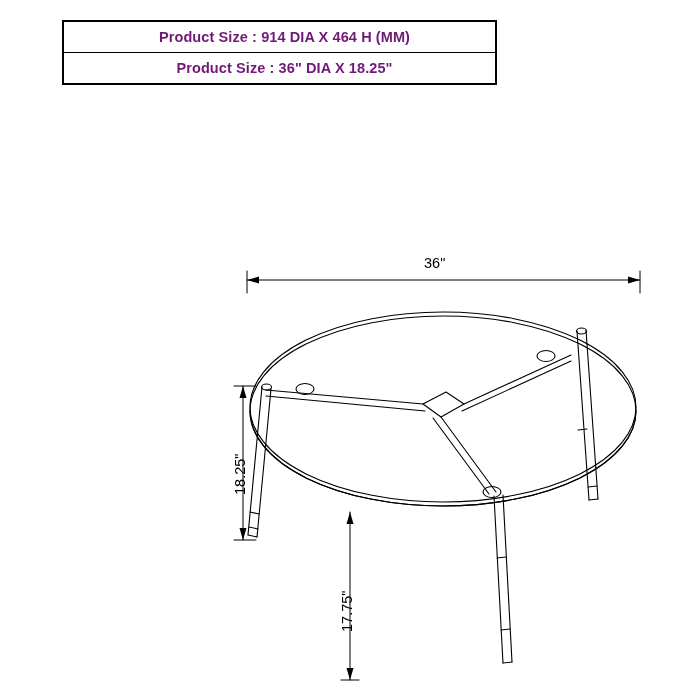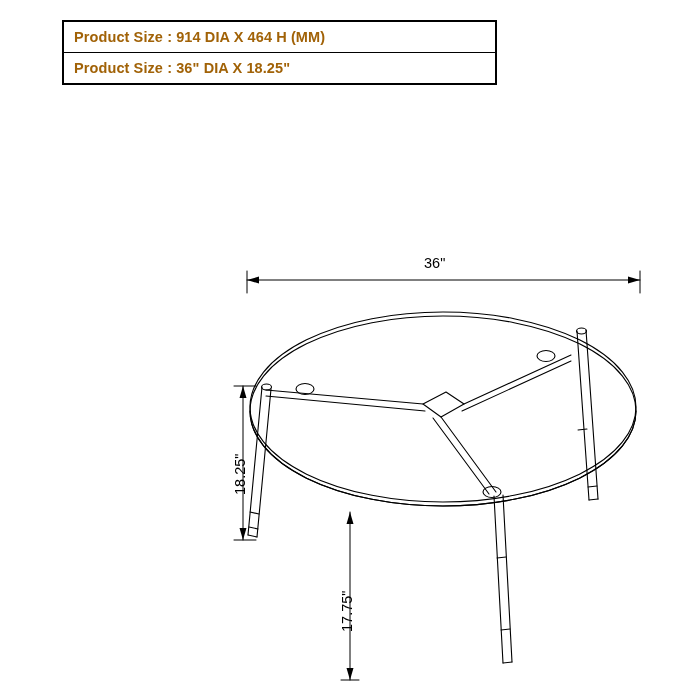--- a/index.html
+++ b/index.html
@@ -28,24 +28,25 @@
     width: 435px;
     border: 2px solid #000;
     border-collapse: collapse;
     background: #fff;
   }
   .spec-table td {
     border: 1px solid #000;
     padding: 7px 0 7px 10px;
     font-size: 14.5px;
     font-weight: bold;
-    color: #a16207;
+    color: #701a75;
     letter-spacing: 0.1px;
     white-space: nowrap;
     font-family: "Liberation Sans", sans-serif;
+    text-align: center;
   }
   
   #drawing {
     position: absolute;
     left: 0;
     top: 0;
     width: 700px;
     height: 700px;
   }
   .dim-label {

